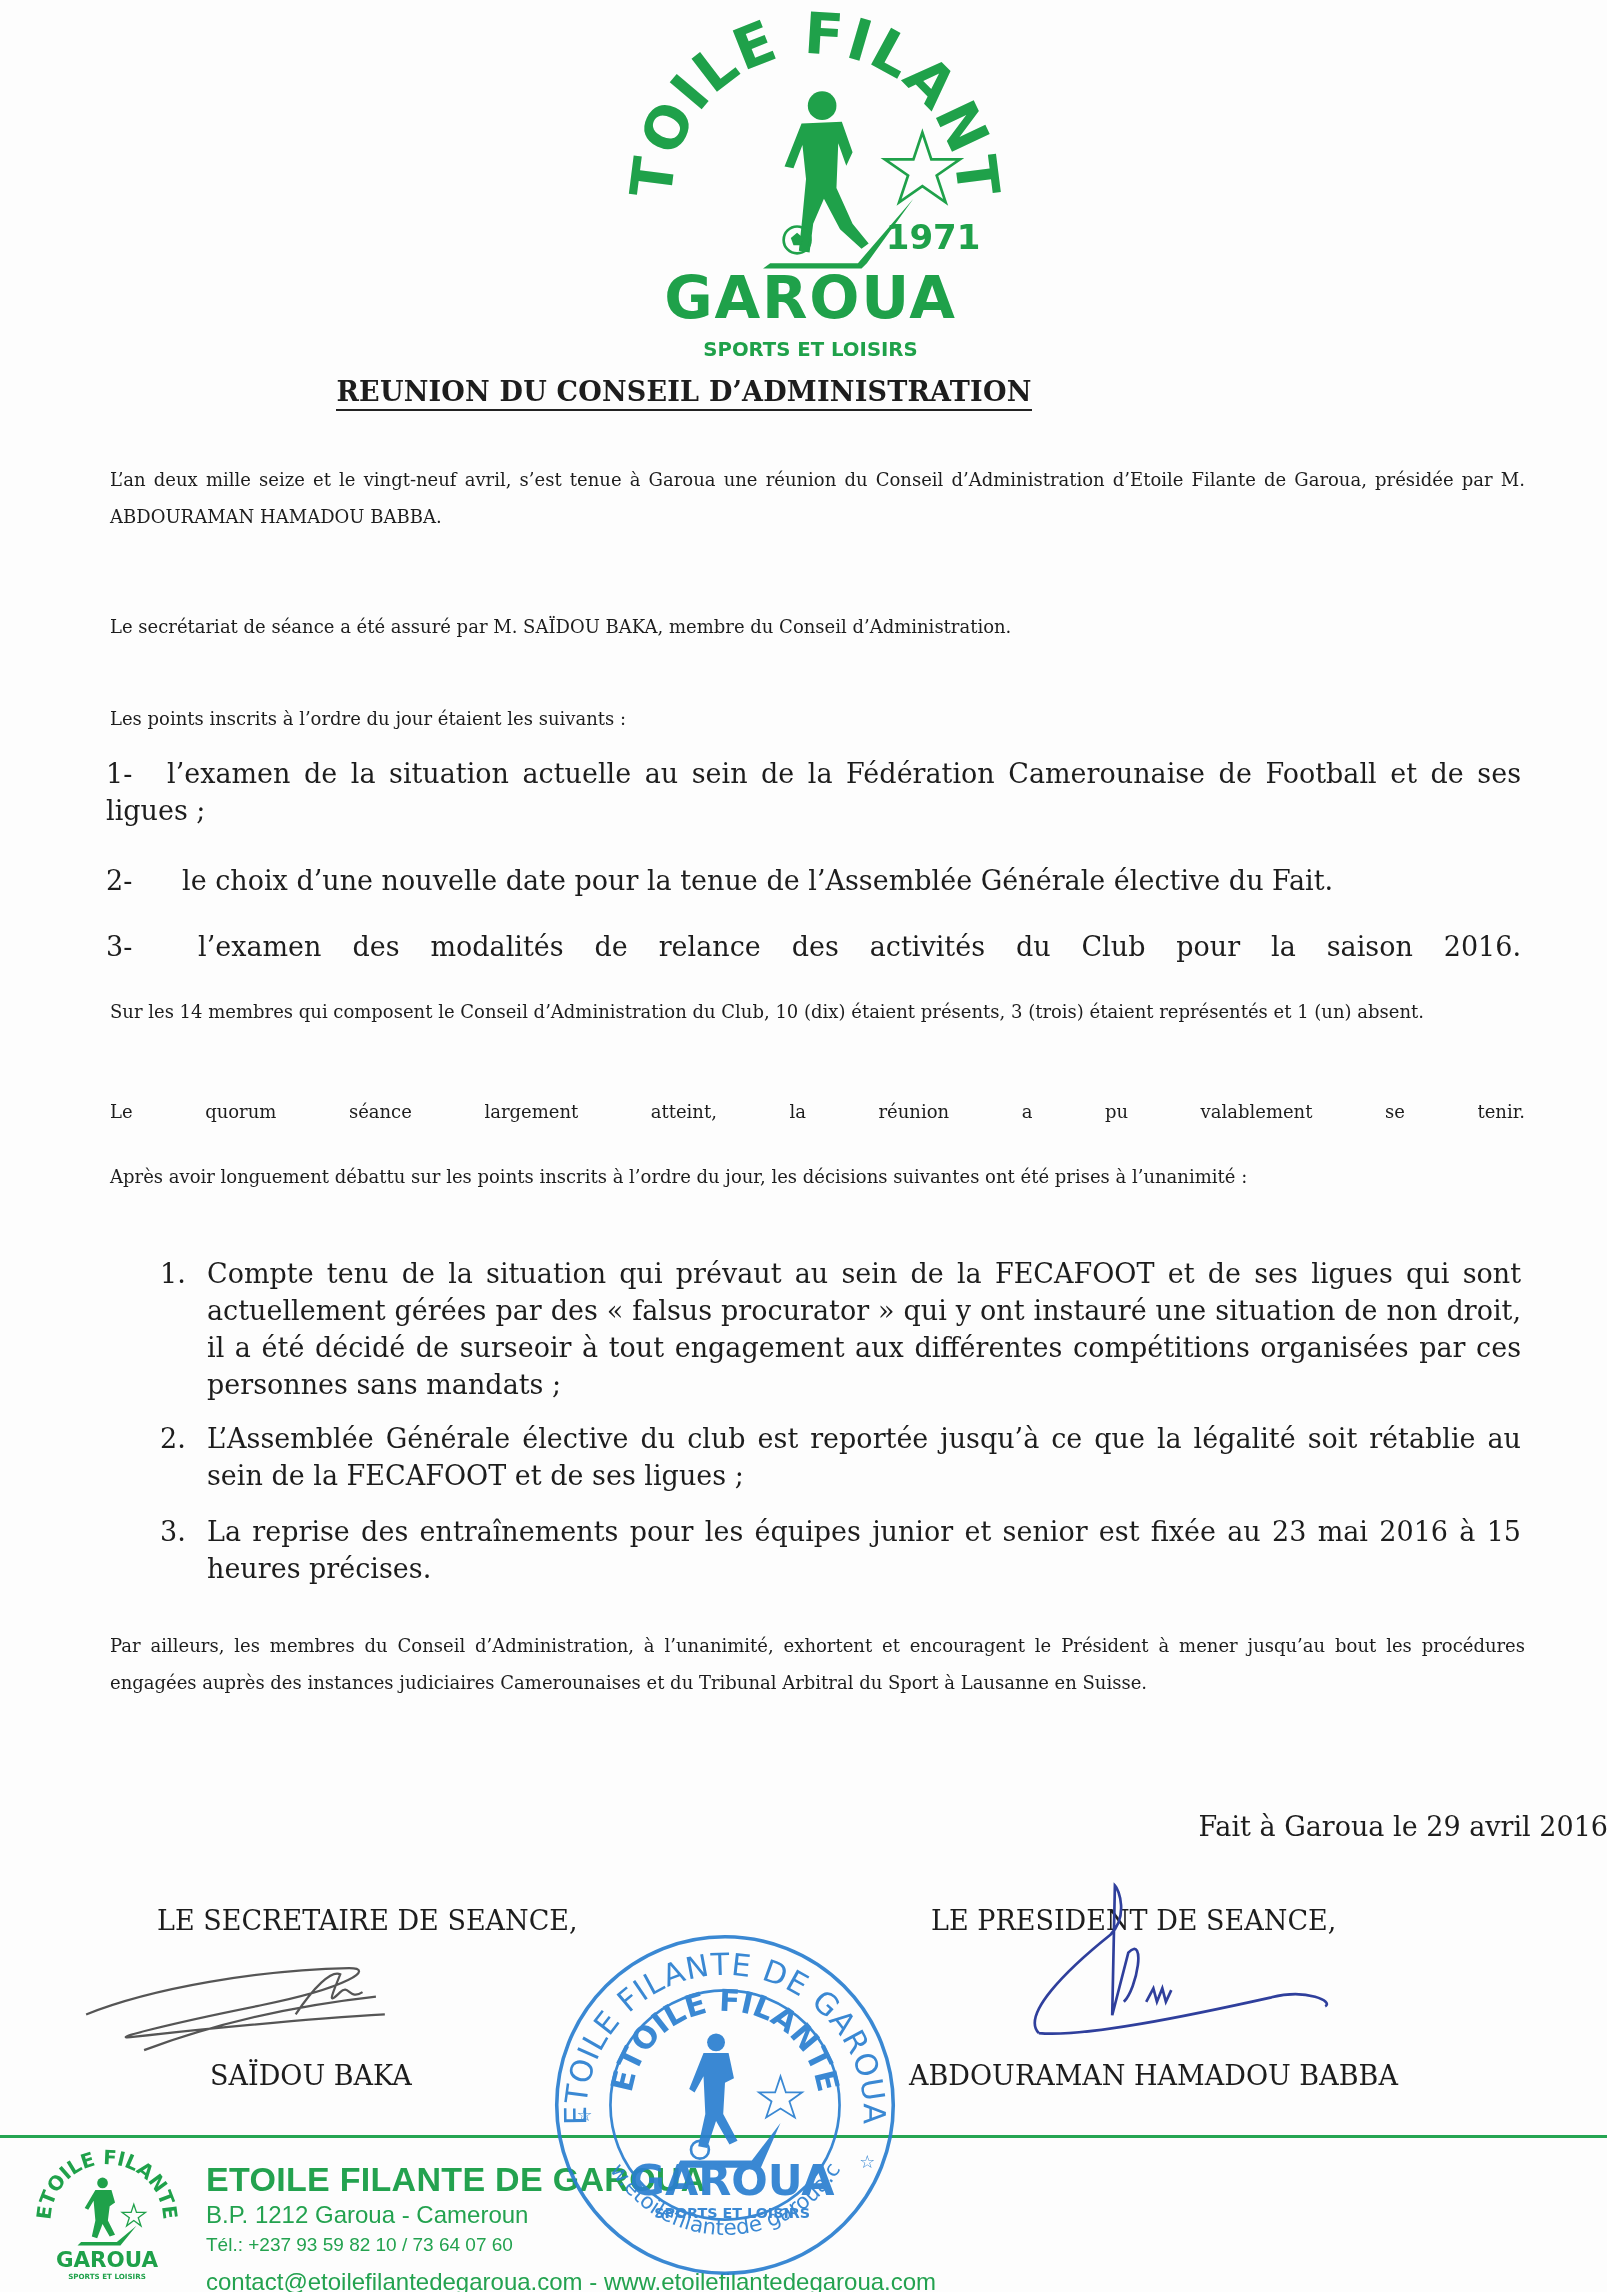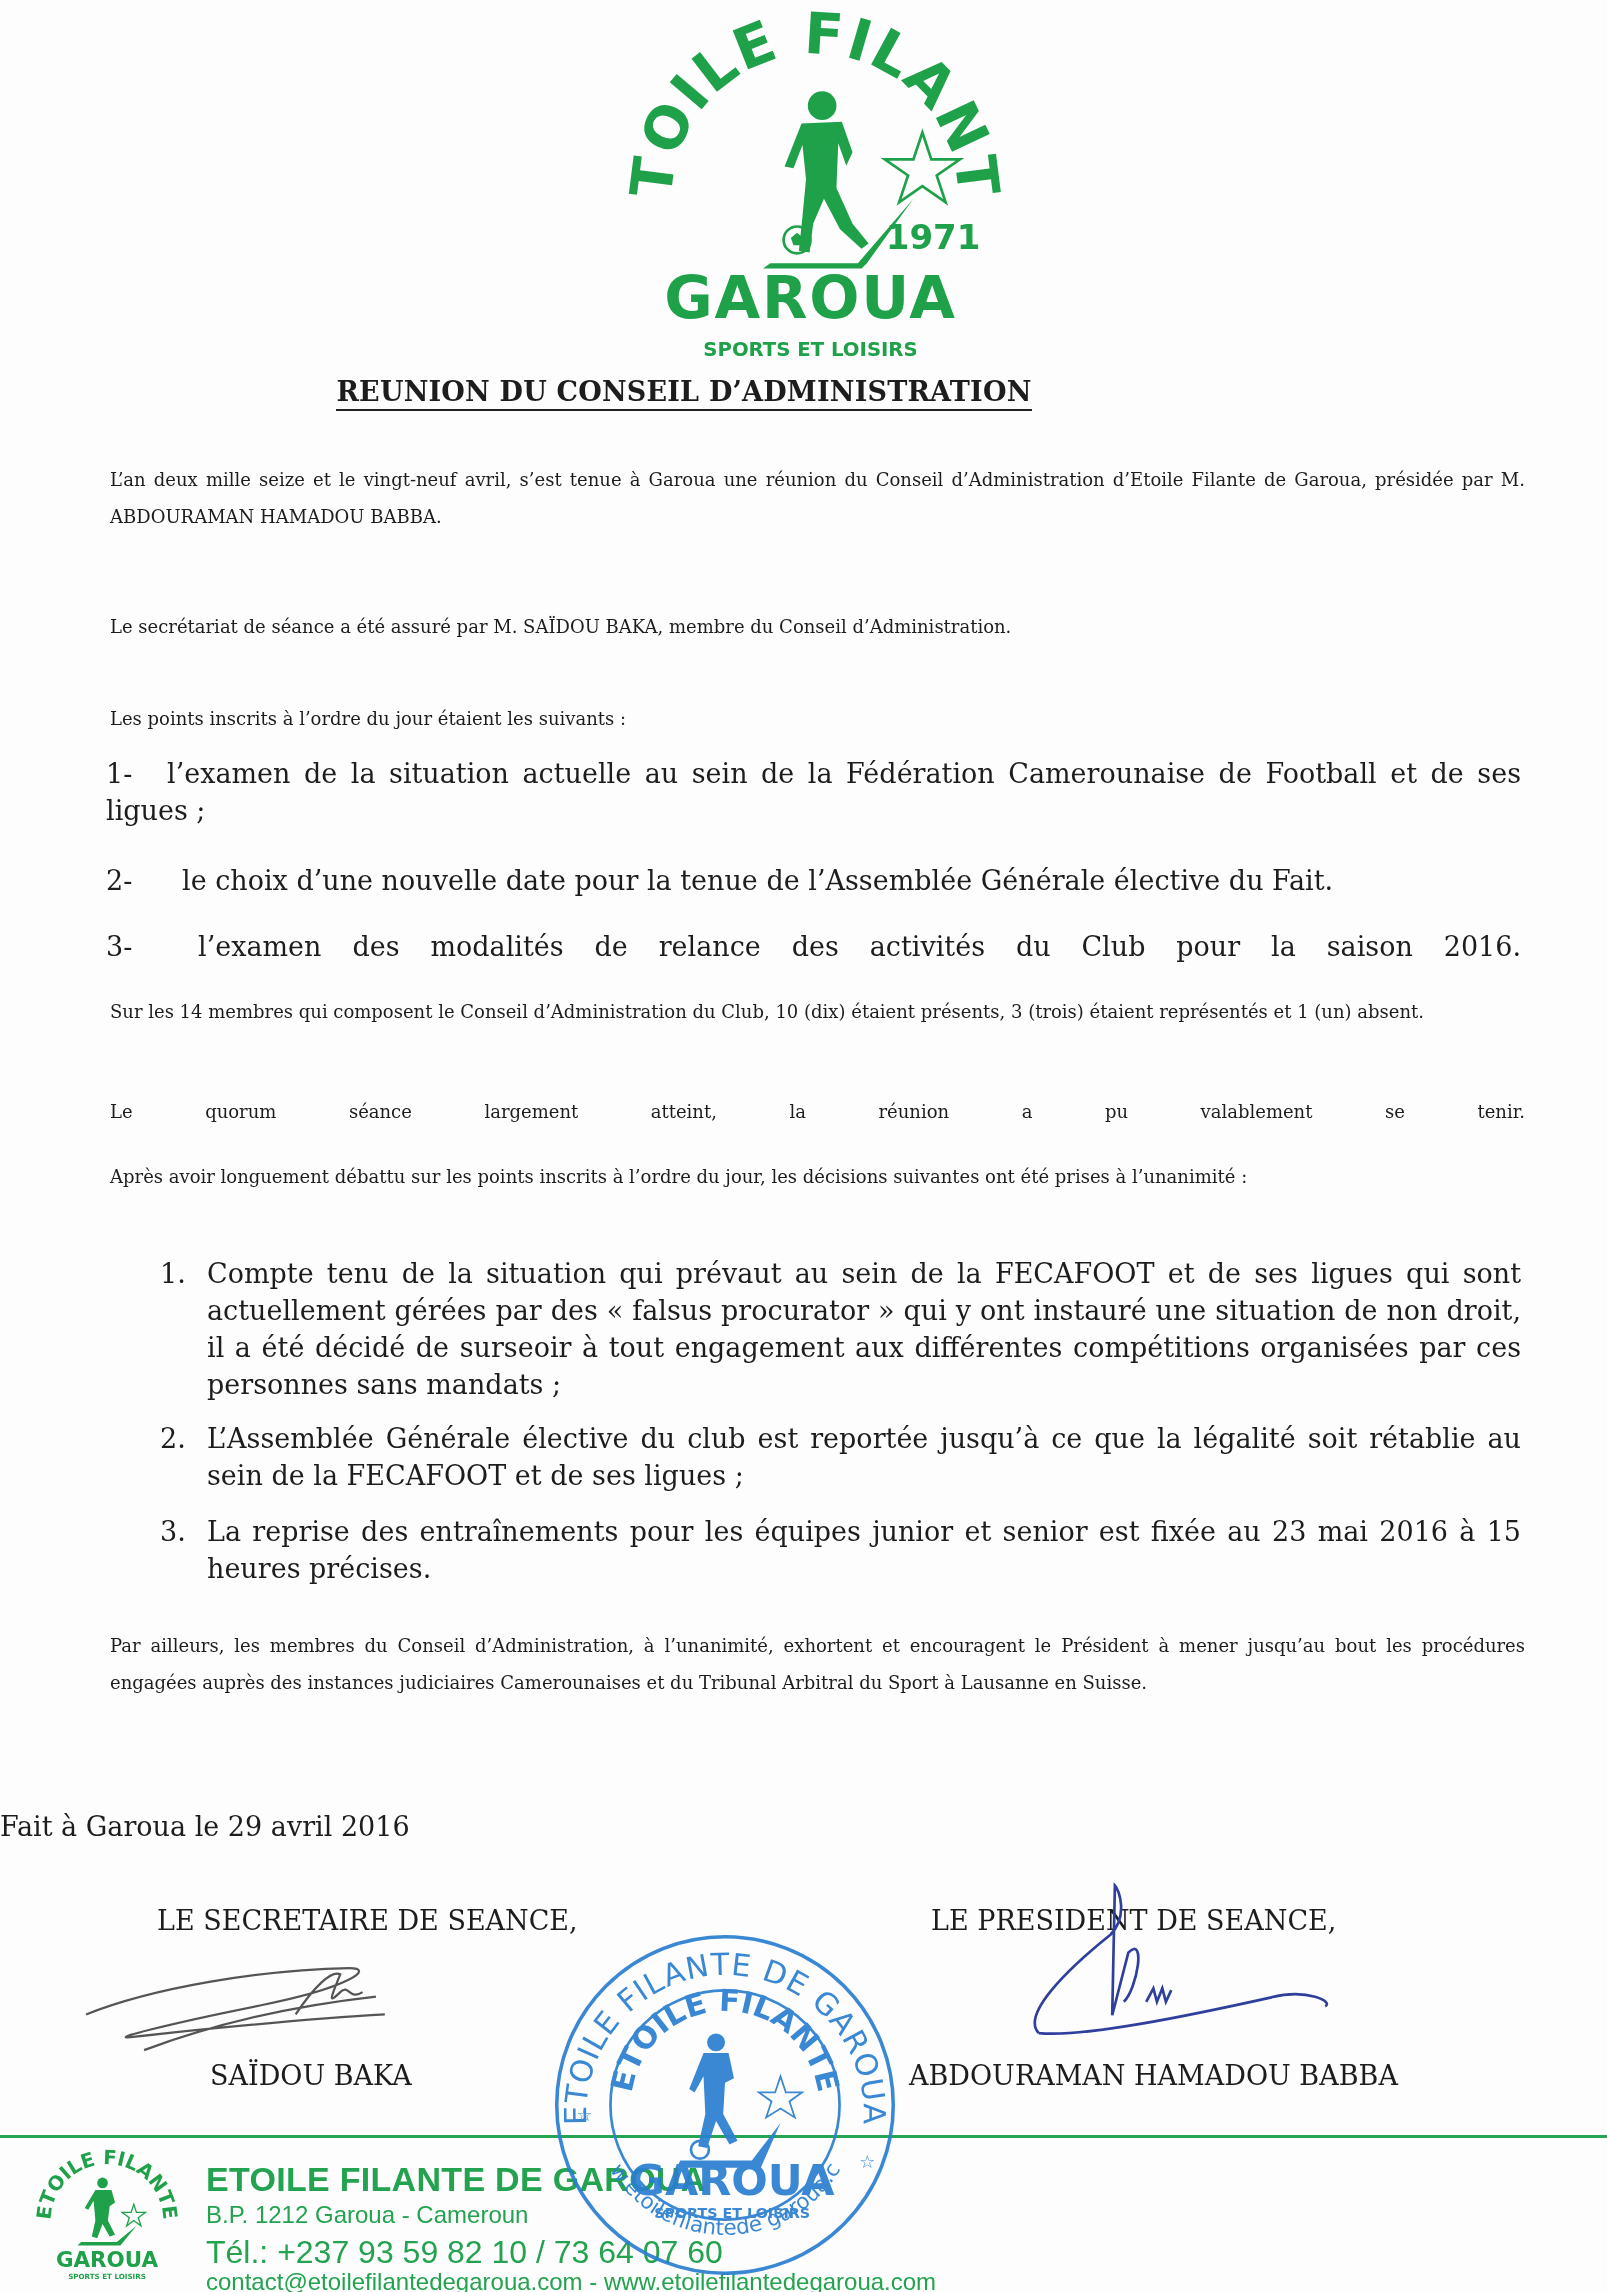--- a/index.html
+++ b/index.html
@@ -12,32 +12,32 @@
   #title { left:0; width:1368px; top:376px; text-align:center; font-family:"DejaVu Serif",serif;
            font-weight:bold; font-size:27px; letter-spacing:0.2px; }
   #title span { border-bottom:2.7px double #222; padding-bottom:1.8px; }
   .para { left:106px; width:1415px; font-size:18px; line-height:37px; text-align:justify;
           text-align-last:left; margin:4px; }
   .lastjust { text-align-last:justify; }
   .olist { left:106px; width:1415px; font-size:27px; line-height:37px; }
   .oli { position:absolute; left:0; width:1415px; }
   .oli .n { position:absolute; left:54px; }
   .oli .t { position:absolute; left:101px; width:1314px; text-align:justify; }
-  #fait { left:0; width:1608px; text-align:left; top:1811px; font-size:27px; }
+  #fait { left:0; width:1608px; text-align:right; top:1811px; font-size:27px; }
   .sig-label { font-size:27px; }
   #sec-label { left:157px; top:1905px; }
   #pres-label { left:931px; top:1905px; }
   #sec-name { left:210px; top:2060px; }
   #pres-name { left:909px; top:2060px; }
   #footer-line { left:0; top:2135px; width:1608px; height:2.7px; background:#25a552; }
   #footer-logo { left:31px; top:2149px; width:152px; height:134px; }
   .foot { left:206px; font-family:"Liberation Sans","DejaVu Sans",sans-serif; color:#23a24f; }
   #foot-name { top:2160px; font-size:34px; font-weight:bold; letter-spacing:0.3px; }
   #foot-bp { top:2201px; font-size:24px; }
-  #foot-tel { top:2234px; font-size:32px; }
+  #foot-tel { top:2234px; font-size:19px; }
   #foot-contact { top:2268px; font-size:24px; }
   #stamp { left:546px; top:1926px; width:358px; height:358px; opacity:0.92; }
   #sig1 { left:81px; top:1952px; width:358px; height:107px; }
   #sig2 { left:1012px; top:1881px; width:340px; height:170px; }
 </style>
 </head>
 <body>
 
 <svg id="logo" class="abs" viewBox="0 0 430 400">
   <defs>

